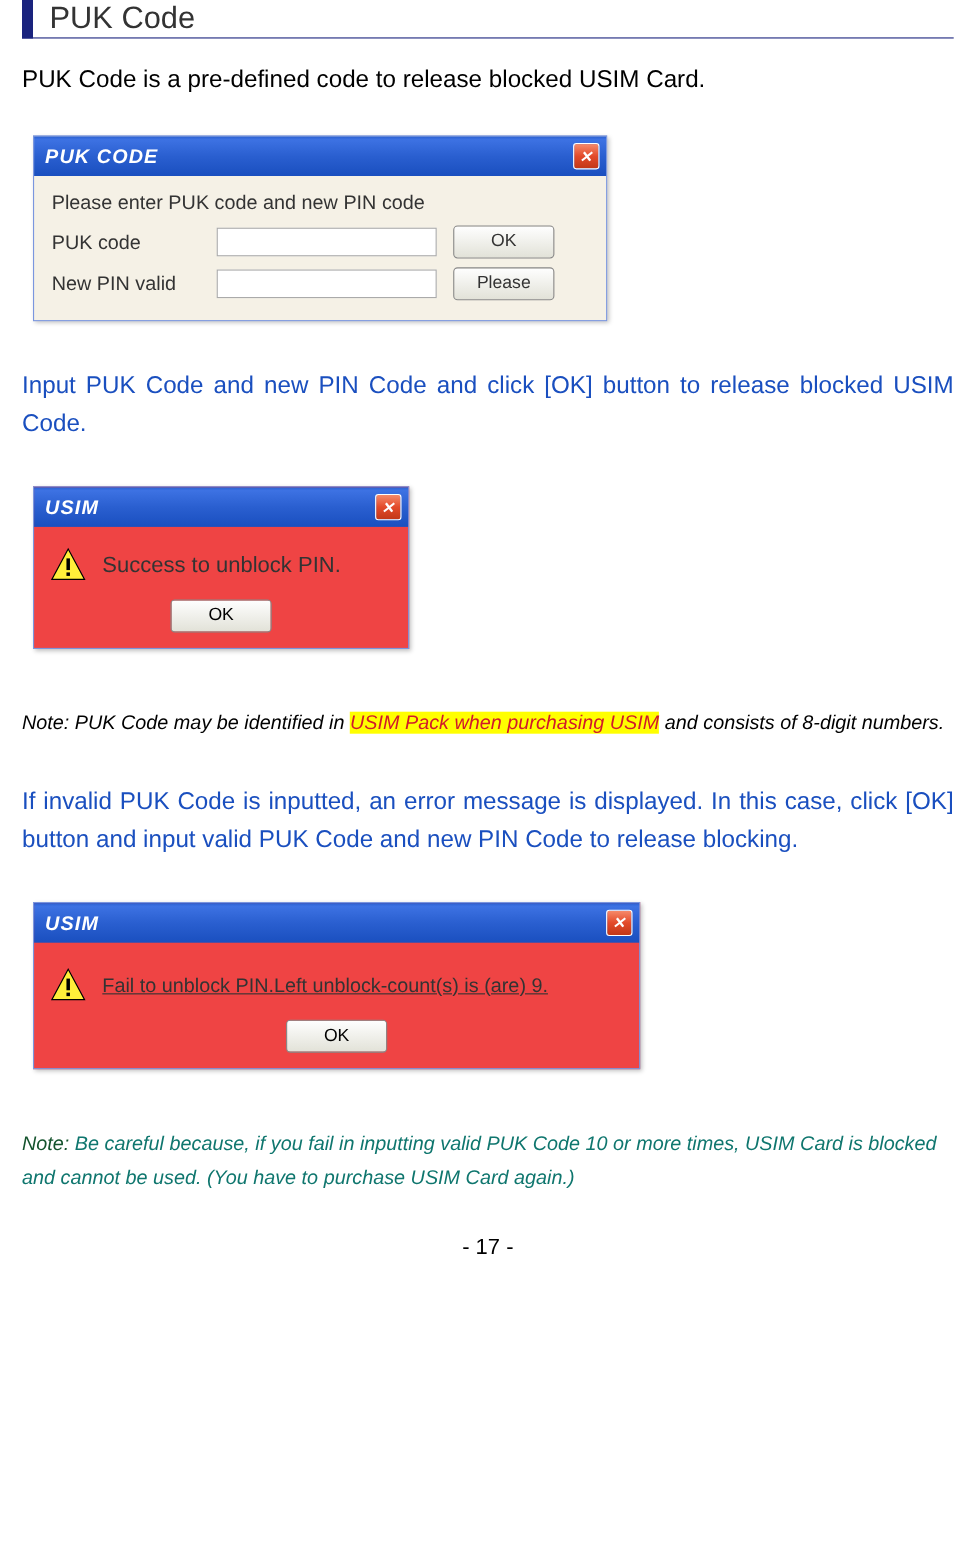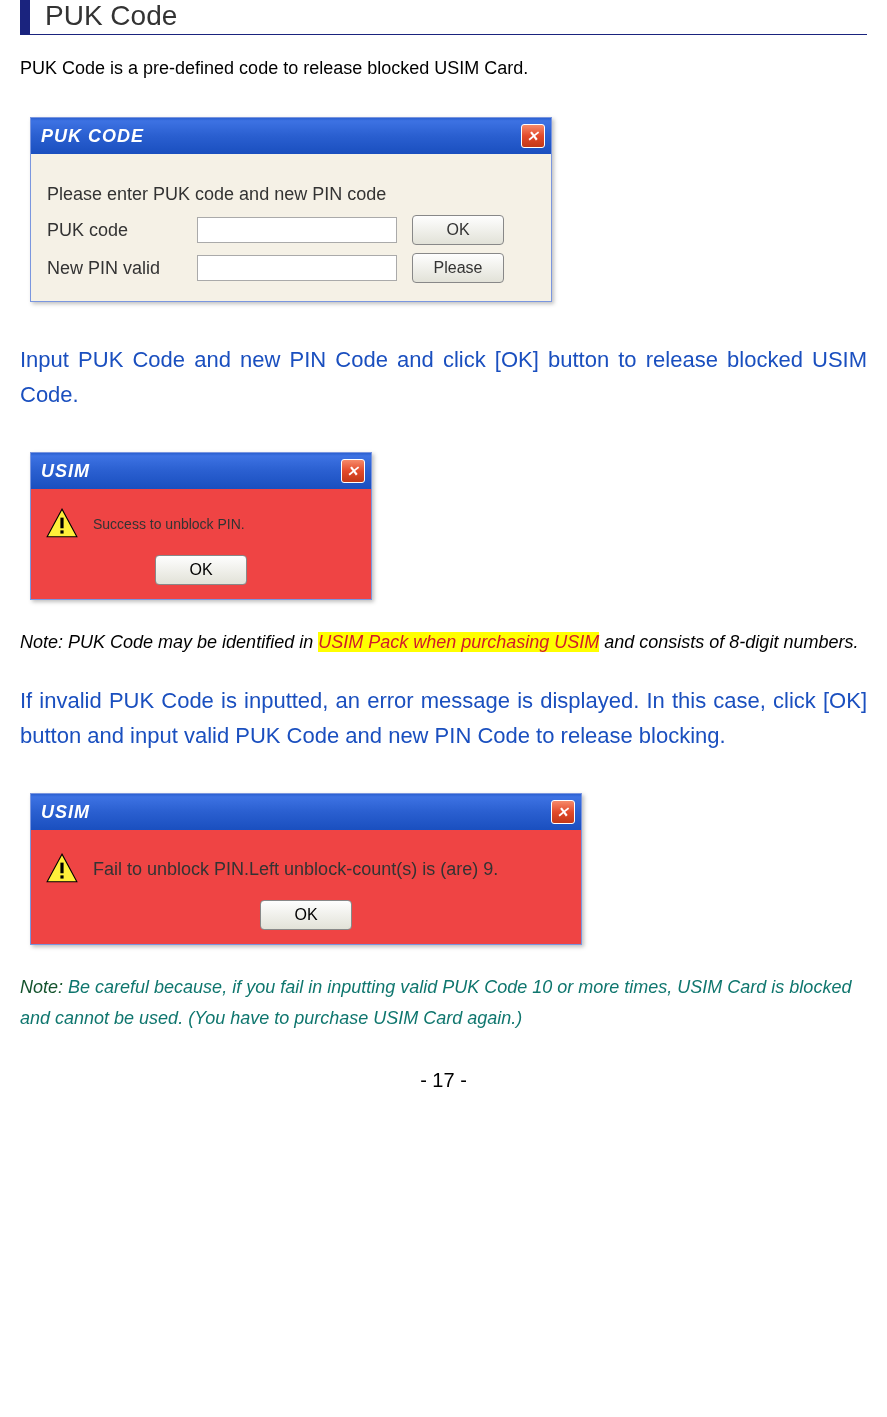--- a/index.html
+++ b/index.html
@@ -18,21 +18,21 @@
     border-bottom: 1px solid #1a237e;
     padding-left: 15px;
     margin-bottom: 20px;
   }
   .section-title {
     font-size: 28px;
     color: #333;
     padding-bottom: 2px;
   }
   .body-text {
-    font-size: 18px;
+    font-size: 22px;
     color: #000;
     margin: 20px 0;
     line-height: 1.5;
   }
   .body-text-blue {
     font-size: 22px;
     color: #1a4fbf;
     margin: 25px 0;
     line-height: 1.6;
     text-align: justify;
@@ -69,21 +69,21 @@
     border-radius: 3px;
     color: #fff;
     font-weight: bold;
     display: flex;
     align-items: center;
     justify-content: center;
     font-size: 14px;
     line-height: 1;
   }
   .puk-body {
-    padding: 30px 16px 18px 16px;
+    padding: 14px 16px 18px 16px;
     color: #333;
     font-size: 18px;
   }
   .puk-instruction { margin-bottom: 10px; }
   .puk-row {
     display: flex;
     align-items: center;
     margin-top: 8px;
   }
   .puk-label {
@@ -112,30 +112,31 @@
   .dialog-usim {
     background: #ef4444;
     border: 1px solid #7a96df;
     box-shadow: 2px 2px 4px rgba(0,0,0,0.25);
   }
   .dialog-usim.small { width: 340px; }
   .dialog-usim.wide { width: 550px; }
   .usim-body {
     padding: 18px 14px 14px 14px;
     color: #333;
-    font-size: 14px;
+    font-size: 20px;
     display: flex;
     align-items: center;
   }
   .usim-body-wide {
     padding: 22px 14px 14px 14px;
     color: #333;
     font-size: 18px;
     display: flex;
     align-items: center;
+    text-decoration: underline;
   }
   .warn-icon {
     width: 34px;
     height: 34px;
     margin-right: 14px;
     flex-shrink: 0;
   }
   .warn-icon svg { width: 100%; height: 100%; }
   .usim-msg { flex: 1; }
   .usim-footer {
@@ -151,21 +152,21 @@
     border-radius: 4px;
     font-size: 16px;
     display: flex;
     align-items: center;
     justify-content: center;
   }
   .note {
     font-size: 18px;
     font-style: italic;
     line-height: 1.7;
-    margin: 12px 0;
+    margin: 37px 0;
   }
   .note .prefix-black { color: #14532d; font-style: italic; }
   .note .text-black { color: #000; }
   .note .hl {
     background: #ffff00;
     color: #d11a2a;
   }
   .note .text-blue { color: #0f766e; }
   .page-number {
     text-align: center;

